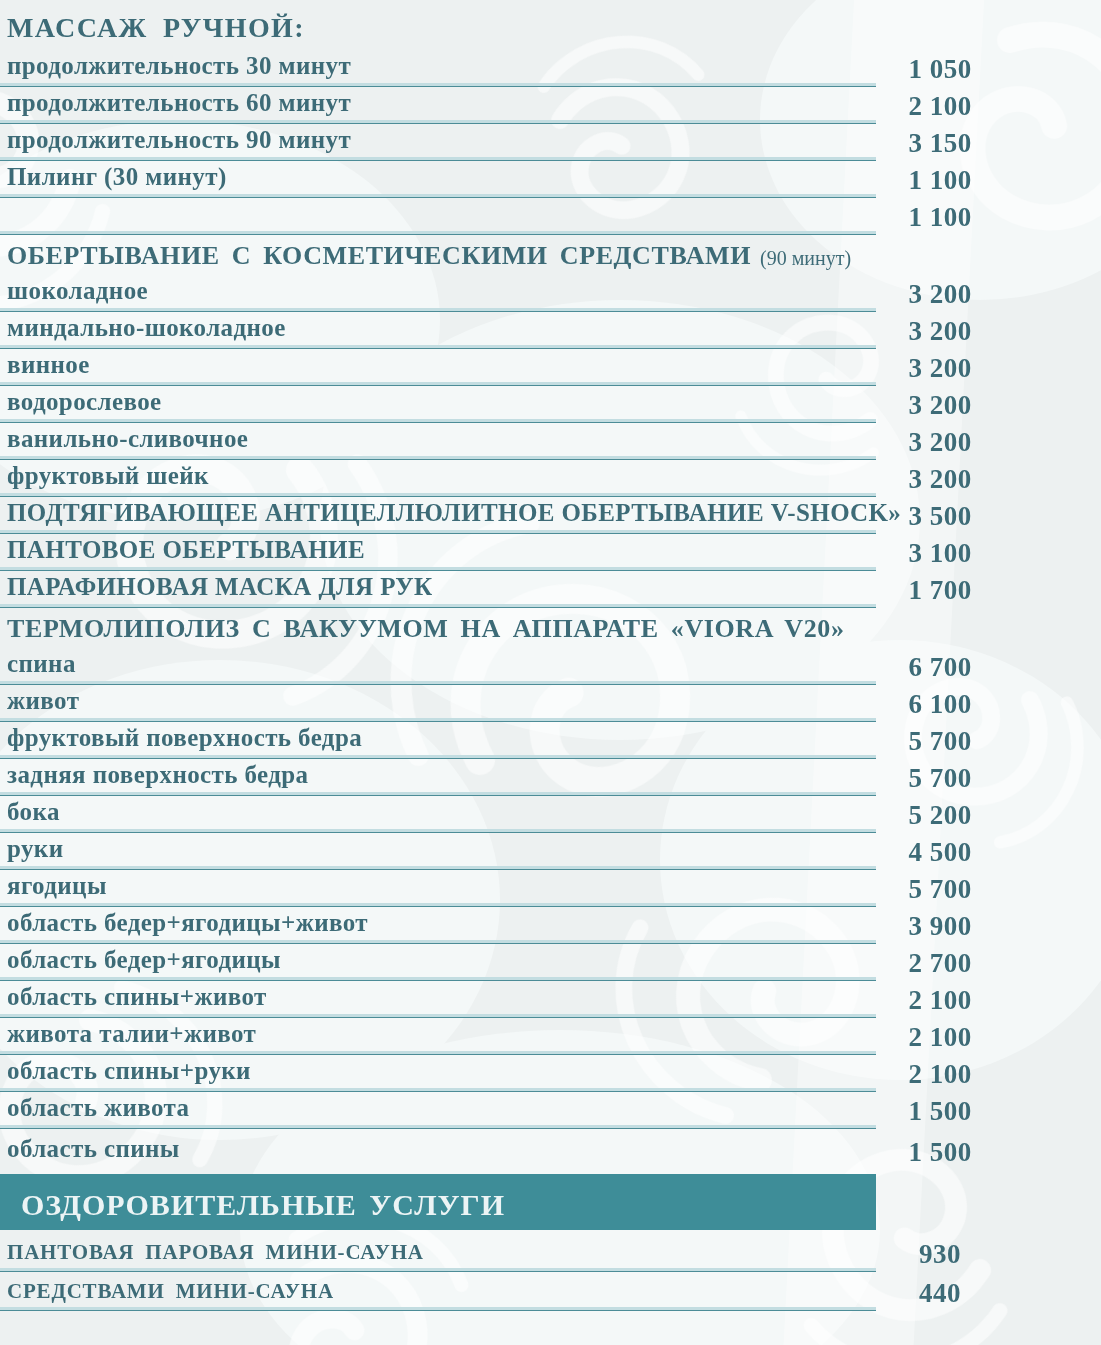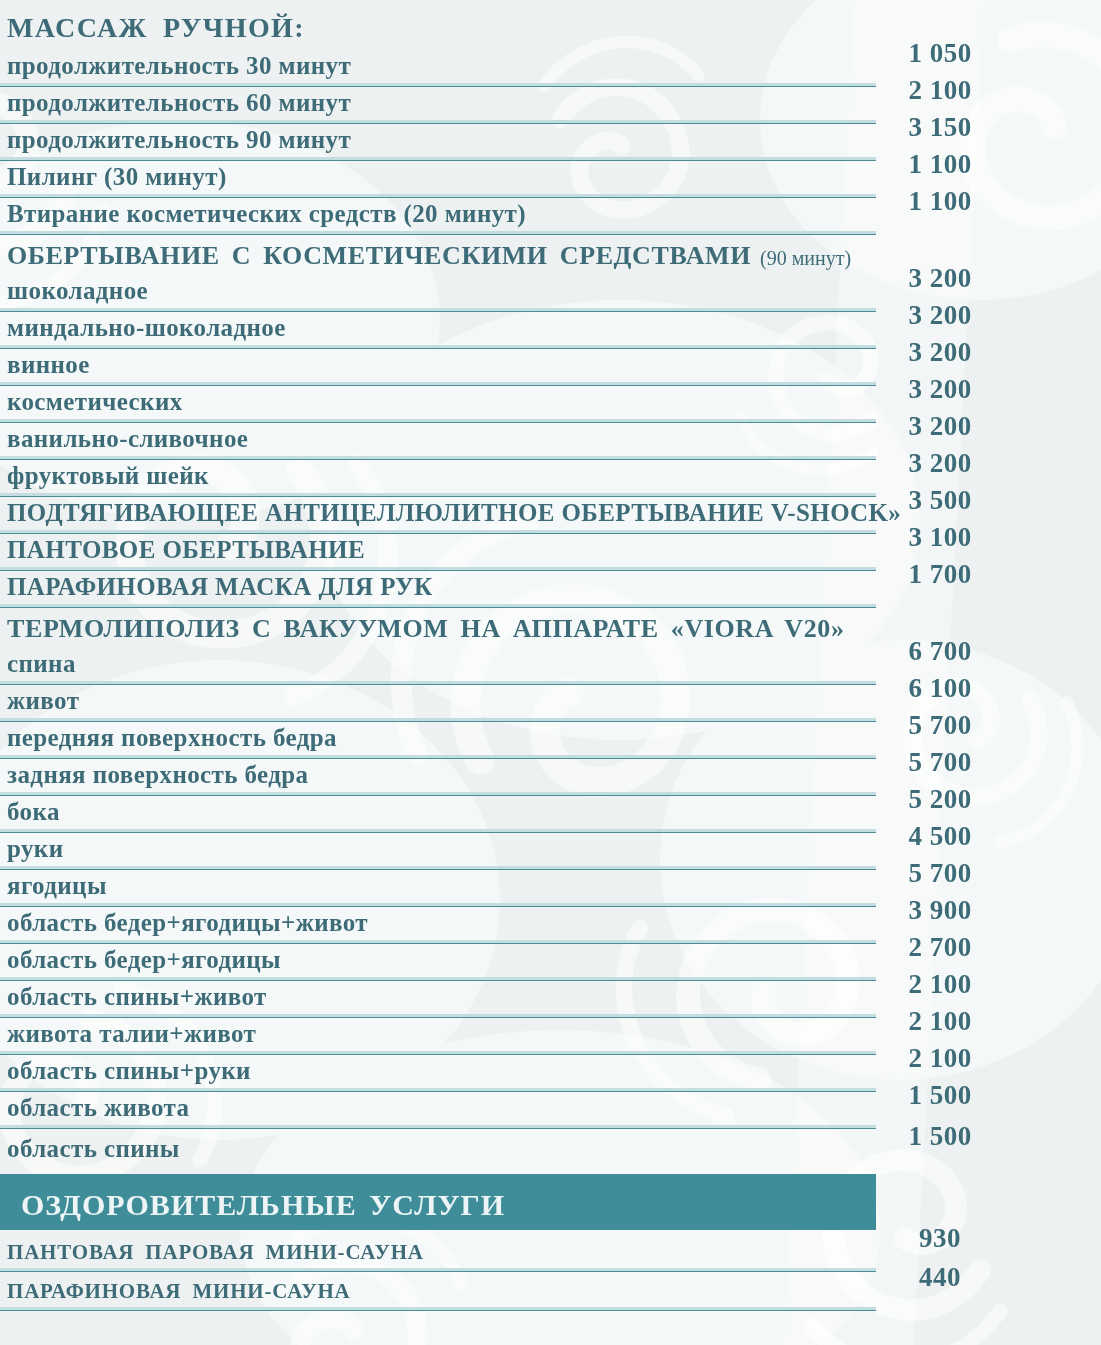--- a/index.html
+++ b/index.html
@@ -25,21 +25,21 @@
   .row{position:relative;width:876px;display:flex;align-items:flex-end;padding:0 0 5px 7px;}
   .row .name{
     font-weight:bold;color:var(--text);
     font-size:25px;letter-spacing:.4px;white-space:nowrap;line-height:1;
   }
   .row .note{
     font-weight:normal;color:var(--text);
     font-size:20px;margin-left:9px;line-height:1.1;white-space:nowrap;
   }
   .row .price{
-    position:absolute;left:880px;bottom:16px;width:120px;text-align:center;
+    position:absolute;left:880px;bottom:0;width:120px;text-align:center;
     font-weight:bold;font-size:27px;color:var(--text);letter-spacing:.5px;line-height:1;
   }
   .row.item{height:37px;border-bottom:4px solid var(--div-dark);}
   .row.item::after{
     content:"";position:absolute;left:0;right:0;bottom:-3px;height:3px;
     background:var(--div-light);
   }
   .row.item.no-divider{border-bottom:none;}
   .row.item.no-divider::after{display:none;}
   .row.title{height:40px;padding-bottom:6px;}
@@ -104,41 +104,40 @@
       </div>
       <div class="row item">
         <span class="name">продолжительность 90 минут</span>
         <span class="price">3 150</span>
       </div>
       <div class="row item">
         <span class="name">Пилинг  (30 минут)</span>
         <span class="price">1 100</span>
       </div>
       <div class="row item">
-        <span class="name">Втирание косметических средств (20 минут)</span>
         <span class="price">1 100</span>
       </div>
       <div class="row title">
         <span class="name">ОБЕРТЫВАНИЕ  С  КОСМЕТИЧЕСКИМИ  СРЕДСТВАМИ</span>
         <span class="note">(90 минут)</span>
       </div>
       <div class="row item">
         <span class="name">шоколадное</span>
         <span class="price">3 200</span>
       </div>
       <div class="row item">
         <span class="name">миндально-шоколадное</span>
         <span class="price">3 200</span>
       </div>
       <div class="row item">
         <span class="name">винное</span>
         <span class="price">3 200</span>
       </div>
       <div class="row item">
-        <span class="name">косметических</span>
+        <span class="name">водорослевое</span>
         <span class="price">3 200</span>
       </div>
       <div class="row item">
         <span class="name">ванильно-сливочное</span>
         <span class="price">3 200</span>
       </div>
       <div class="row item">
         <span class="name">фруктовый шейк</span>
         <span class="price">3 200</span>
       </div>
@@ -159,21 +158,21 @@
       </div>
       <div class="row item">
         <span class="name">спина</span>
         <span class="price">6 700</span>
       </div>
       <div class="row item">
         <span class="name">живот</span>
         <span class="price">6 100</span>
       </div>
       <div class="row item">
-        <span class="name">передняя поверхность бедра</span>
+        <span class="name">фруктовый поверхность бедра</span>
         <span class="price">5 700</span>
       </div>
       <div class="row item">
         <span class="name">задняя поверхность бедра</span>
         <span class="price">5 700</span>
       </div>
       <div class="row item">
         <span class="name">бока</span>
         <span class="price">5 200</span>
       </div>
@@ -214,18 +213,18 @@
         <span class="price">1 500</span>
       </div>
       <div class="row banner">
         <span class="name">ОЗДОРОВИТЕЛЬНЫЕ УСЛУГИ</span>
       </div>
       <div class="row item post-banner">
         <span class="name">ПАНТОВАЯ  ПАРОВАЯ  МИНИ-САУНА</span>
         <span class="price">930</span>
       </div>
       <div class="row item post-banner">
-        <span class="name">ПАРАФИНОВАЯ  МИНИ-САУНА</span>
+        <span class="name">СРЕДСТВАМИ  МИНИ-САУНА</span>
         <span class="price">440</span>
       </div>
     </div>
 
 </div>
 
 </body></html>

